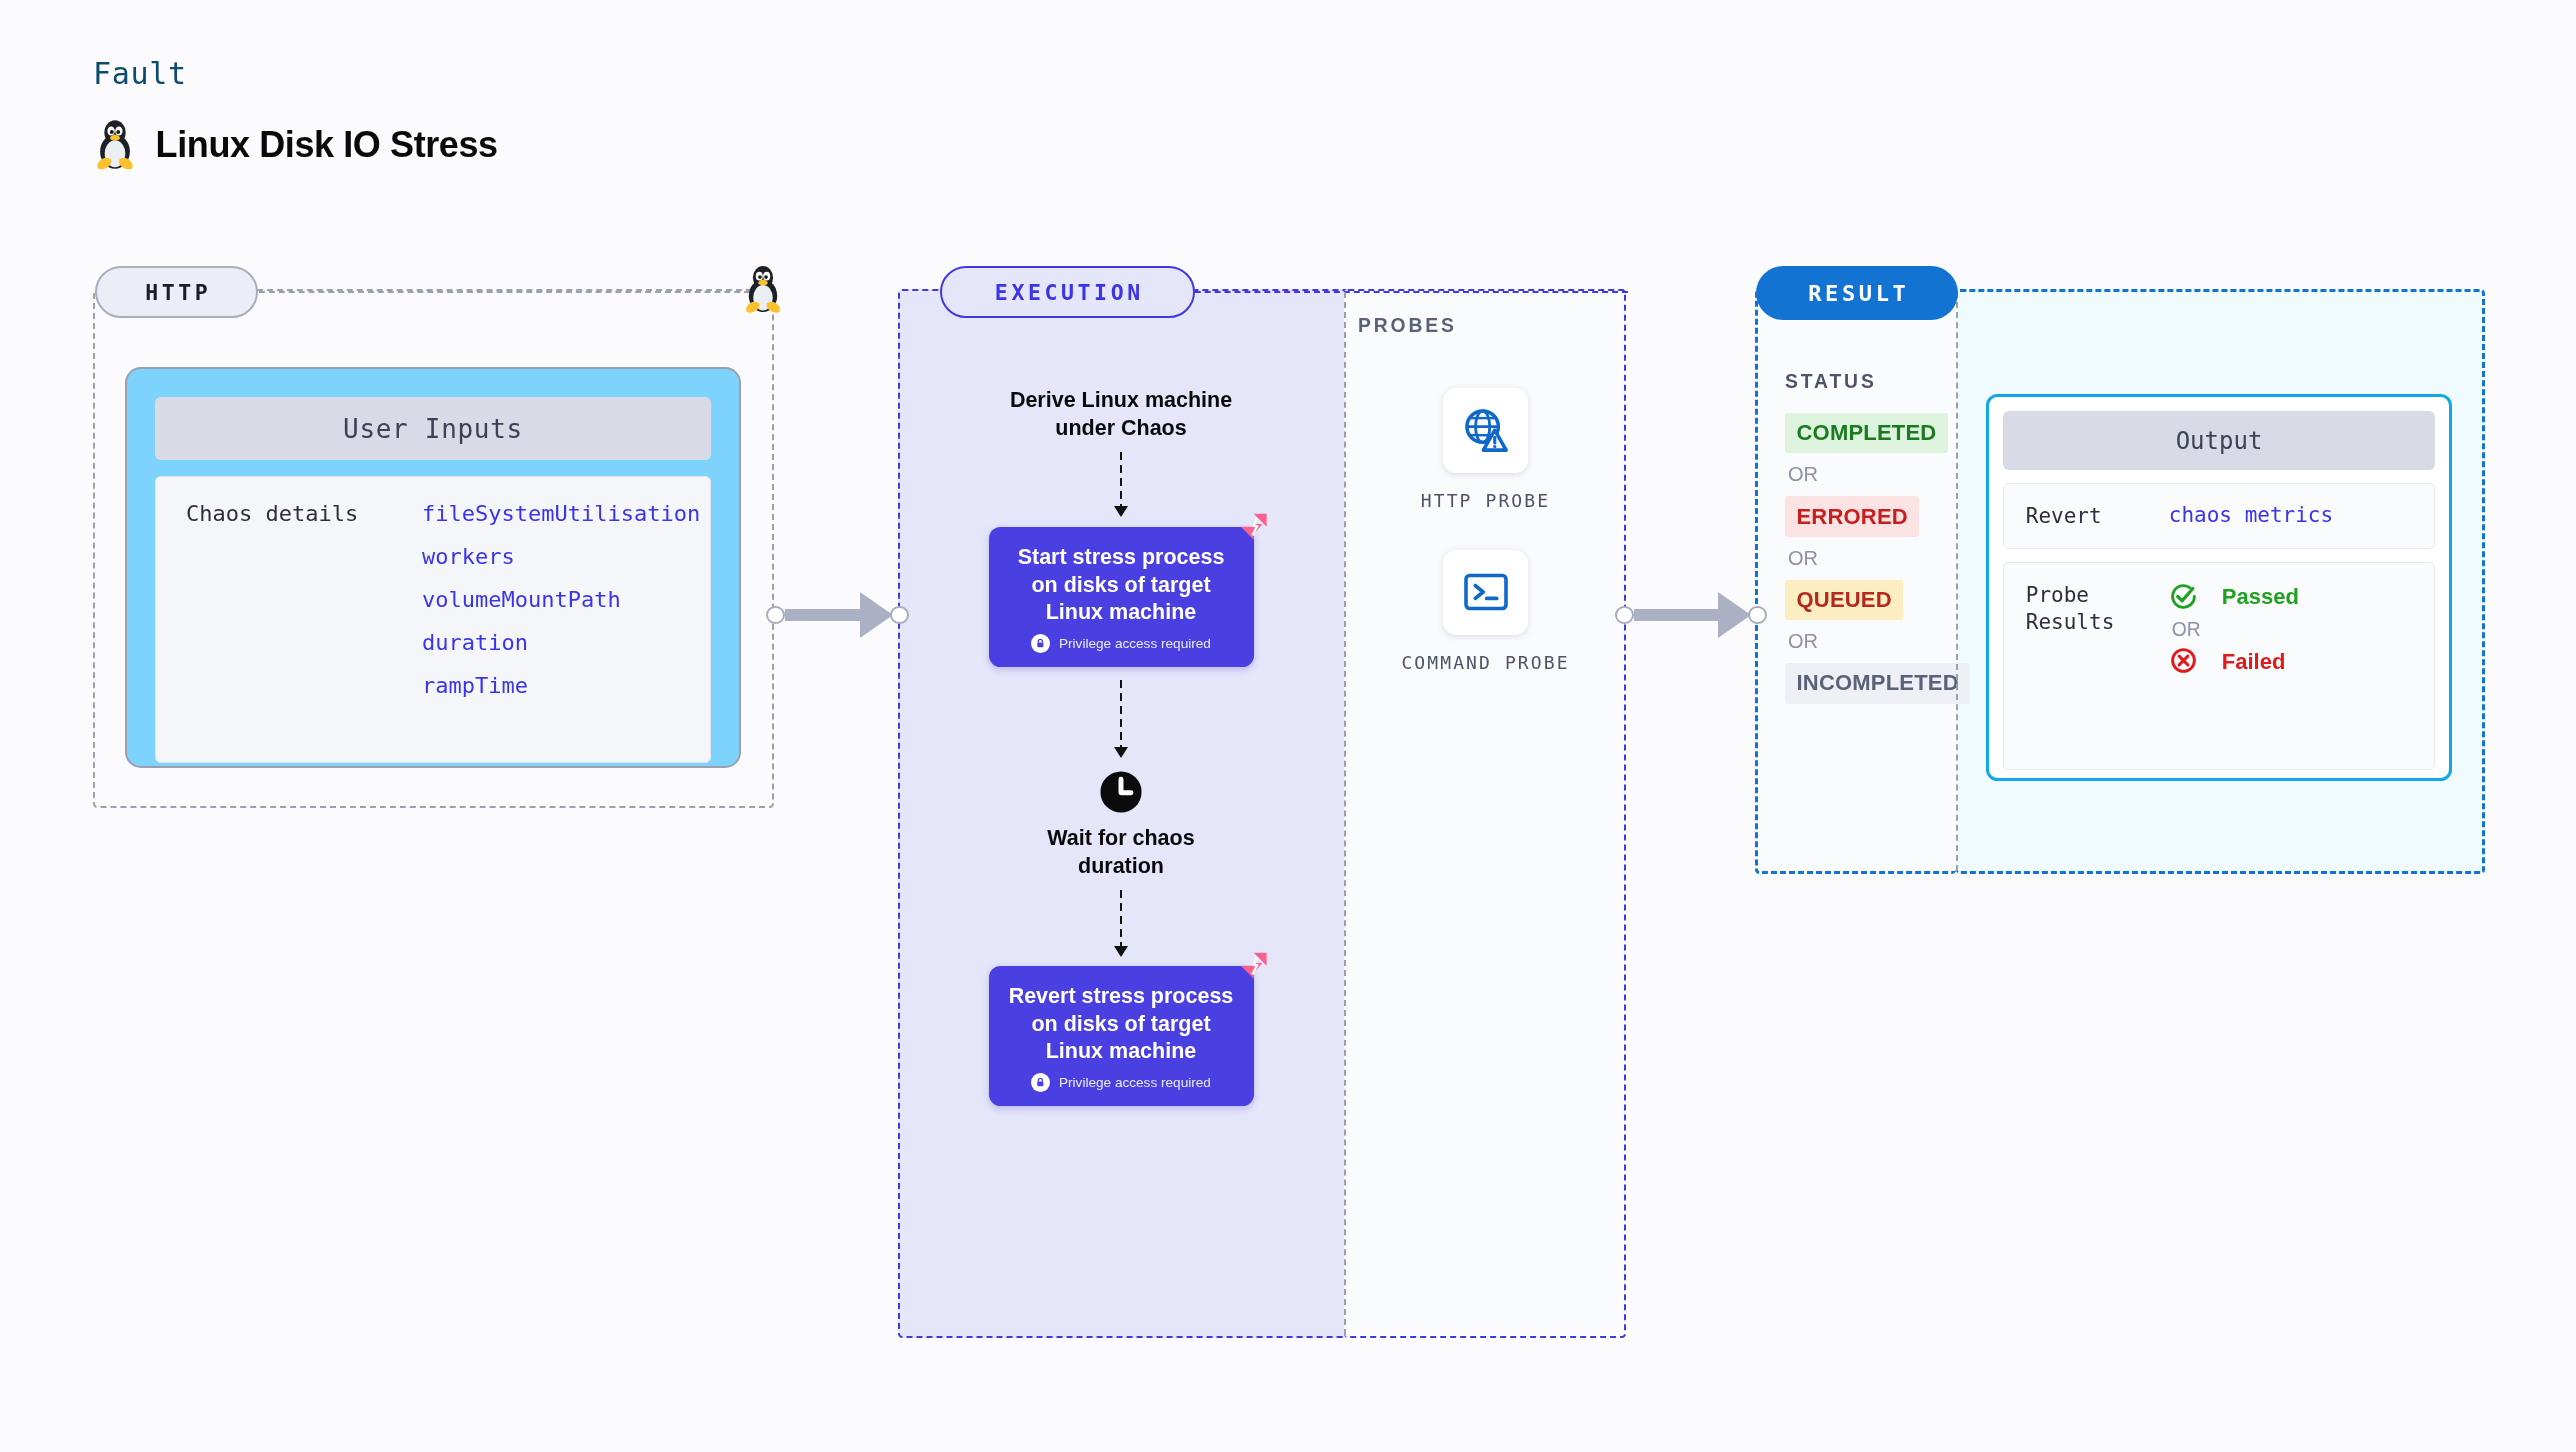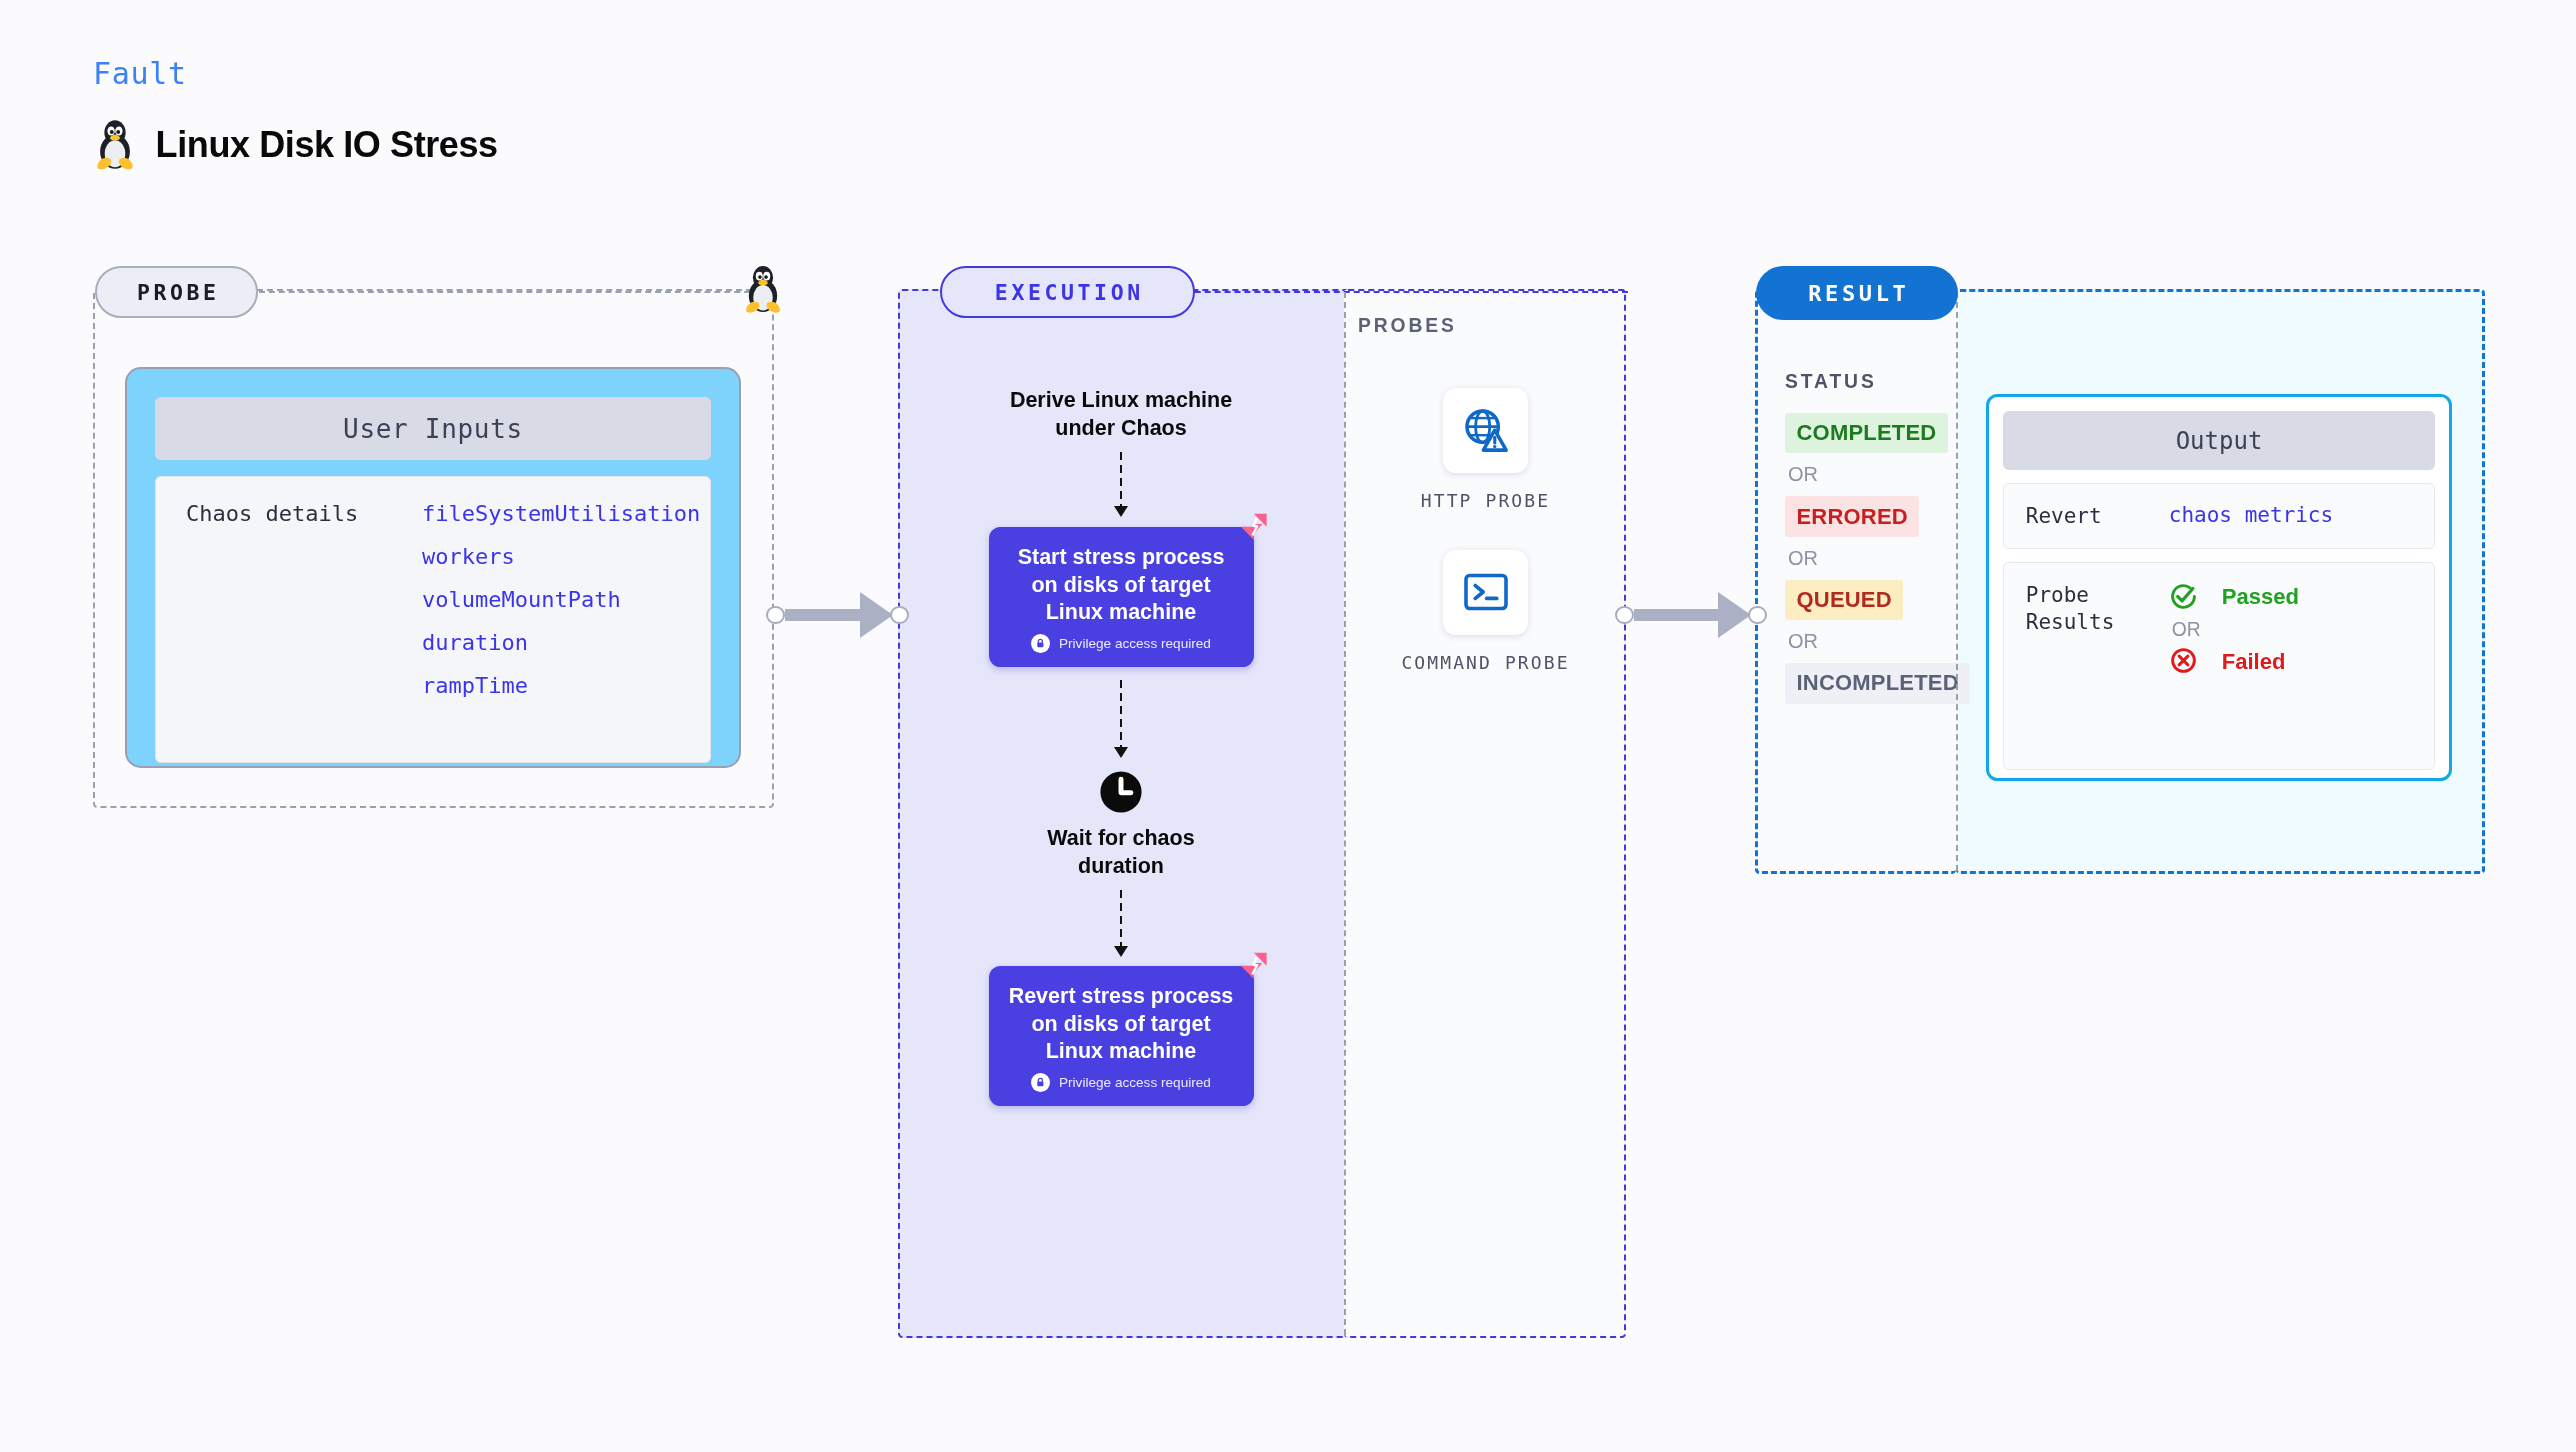--- a/index.html
+++ b/index.html
@@ -8,21 +8,21 @@
     background: #fbfbfd;
     font-family: "Liberation Sans", sans-serif;
     overflow: hidden;
   }
   .stage { position: relative; width: 2576px; height: 1452px; }
 
   
   .hdr-fault {
     position: absolute; left: 93px; top: 56px;
     font-family: "DejaVu Sans Mono", monospace;
-    font-size: 30px; color: #3b82f6; letter-spacing: 0.7px;
+    font-size: 30px; color: #0c4a6e; letter-spacing: 0.7px;
   }
   .hdr-title-row {
     position: absolute; left: 93px; top: 118px;
     display: flex; align-items: center; gap: 18.6px;
   }
   .hdr-title {
     font-size: 36px; font-weight: 700; color: #0a0a0a;
     letter-spacing: -0.4px; white-space: nowrap;
   }
 
@@ -252,21 +252,21 @@
         <circle cx="35.5" cy="19.4" r="2.7" fill="#14171c"></circle>
         <path d="M31 23 q-7 1.6 -7 5 q0 3.2 7 3.2 q7 0 7 -3.2 q0 -3.4 -7 -5 z" fill="#f7c325"></path>
         <path d="M13 57 q-7 5 -7 11 q0 4 6 4 q7 0 12 -6 q3 -4 1 -8 q-4 -4 -12 -1 z" fill="#fcc02e"></path>
         <path d="M49 57 q7 5 7 11 q0 4 -6 4 q-7 0 -12 -6 q-3 -4 -1 -8 q4 -4 12 -1 z" fill="#fcc02e"></path>
       </svg>
     </span>
     <span class="hdr-title">Linux Disk IO Stress</span>
   </div>
 
   <div class="panel" id="tune-panel"></div>
-  <div class="panel-badge" id="tune-badge">PROBE</div>
+  <div class="panel-badge" id="tune-badge">HTTP</div>
   <div id="tune-dash-right"></div>
 
   <div class="tux-perch">
     <svg width="42" height="50" viewBox="0 0 62 74">
       <ellipse cx="31" cy="20" rx="15" ry="17" fill="#1d2026"></ellipse>
       <ellipse cx="31" cy="47" rx="21" ry="24" fill="#1d2026"></ellipse>
       <ellipse cx="31" cy="50" rx="14.5" ry="19" fill="#eceff1"></ellipse>
       <ellipse cx="25.5" cy="18" rx="5.2" ry="6.4" fill="#fff"></ellipse>
       <ellipse cx="36.5" cy="18" rx="5.2" ry="6.4" fill="#fff"></ellipse>
       <circle cx="26.5" cy="19.4" r="2.7" fill="#14171c"></circle>

